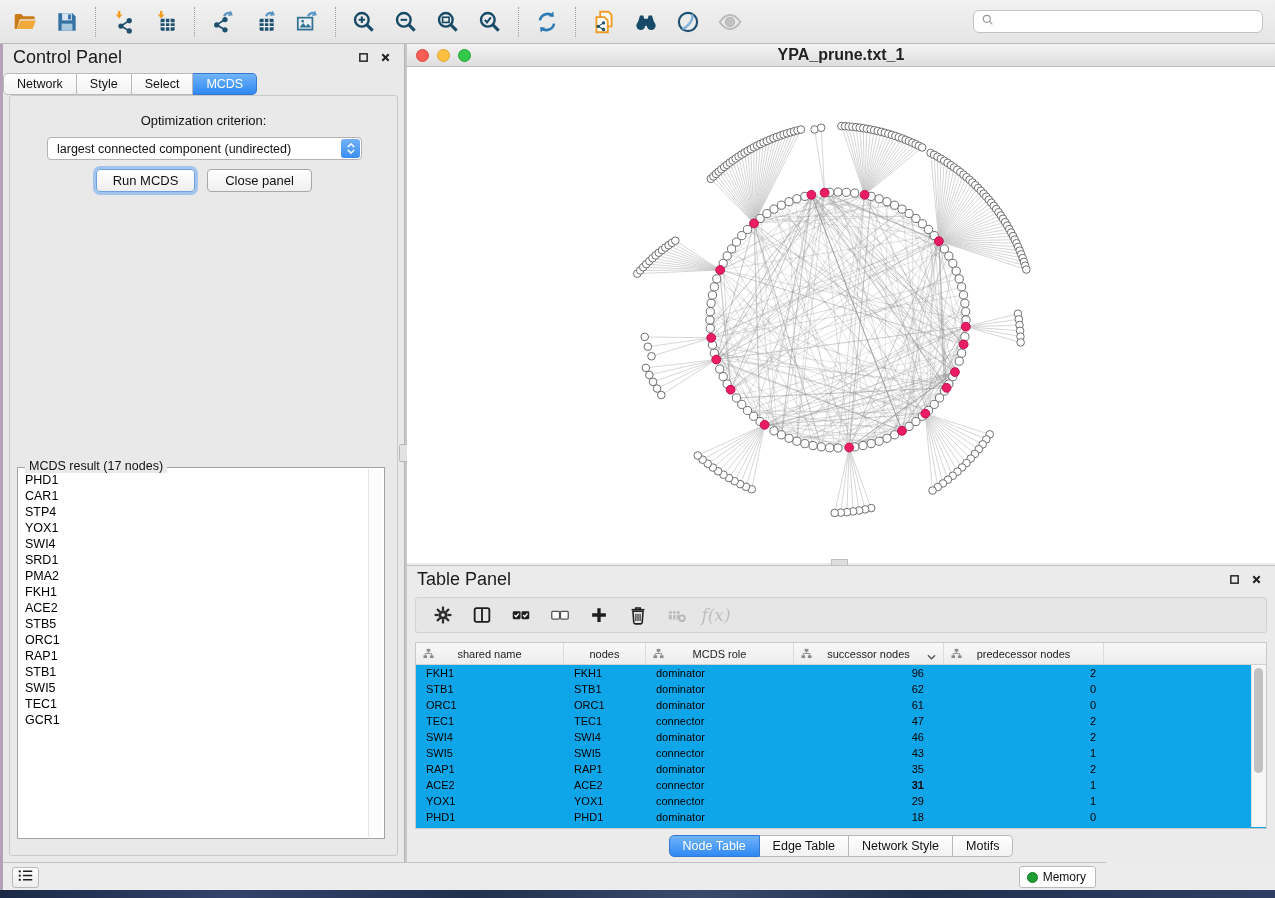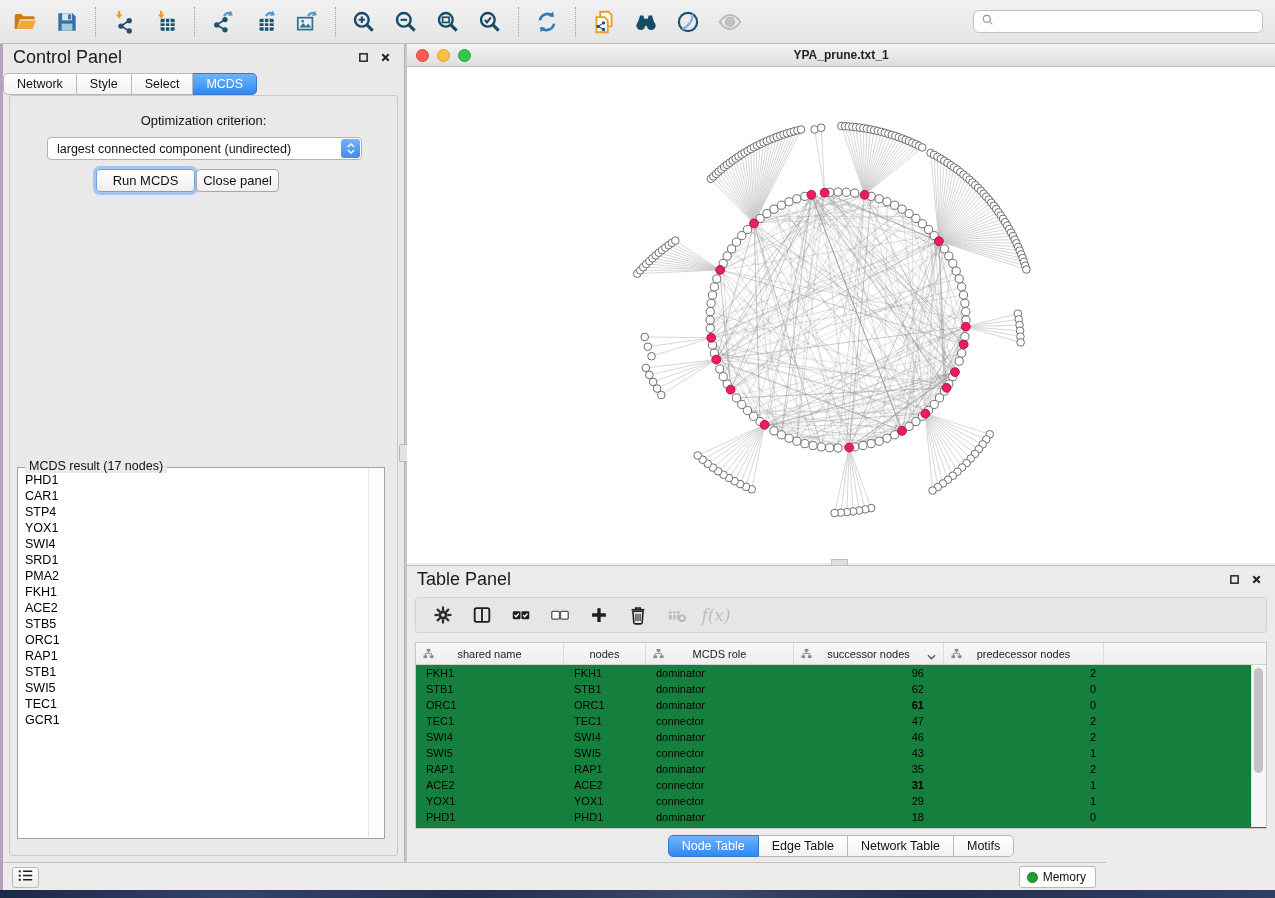--- a/index.html
+++ b/index.html
@@ -42,56 +42,56 @@
   #opt-select{position:absolute;top:41px;left:37px;width:315px;height:23px;box-sizing:border-box;
     background:#fff;border:1px solid #b3b3b3;border-radius:4px;display:flex;align-items:center}
   #opt-select .sel-text{flex:1;font-size:12.5px;padding-left:9px;white-space:nowrap;overflow:hidden;color:#111}
   #opt-select .stepper{width:19px;height:19px;background:linear-gradient(#74b2f8,#3a8ef4);border-radius:3px;
     margin-right:1px;display:flex;flex-direction:column;align-items:center;justify-content:center;gap:1px}
   .stepper svg{display:block}
   .mac-btn{position:absolute;height:23px;box-sizing:border-box;background:linear-gradient(#ffffff,#efefef);
     border:1px solid #a8a8a8;border-radius:4px;font-size:13px;color:#111;
     display:flex;align-items:center;justify-content:center}
   #run-btn{top:73px;left:86px;width:99px;border-color:#6ba1dd;box-shadow:0 0 0 3px rgba(77,150,245,.45)}
-  #close-btn{top:73px;left:186px;width:83px}
+  #close-btn{top:73px;left:197px;width:105px}
   #mcds-group{position:absolute;left:7px;right:12px;top:371px;bottom:16px;background:#fff;border:1px solid #a2a2a2}
   #mcds-legend{position:absolute;top:-9px;left:7px;background:#e9e9e9;padding:0 4px;font-size:12.5px;color:#111}
   #mcds-list{position:absolute;top:4px;left:1px;right:16px;bottom:2px;overflow:hidden;font-size:12.5px;color:#000}
   .mcds-item{height:16px;line-height:16px;padding-left:6px}
   #mcds-scroll{position:absolute;top:1px;bottom:1px;right:1px;width:14px;background:#fcfcfc;border-left:1px solid #e4e4e4}
 
   
   #v-split{position:absolute;left:405px;top:44px;width:2px;height:818px;background:#c7c7c7}
   #v-split-handle{position:absolute;left:399px;top:444px;width:11px;height:16px;background:#e3e3e3;
     border:1px solid #b8b8b8;border-radius:2px}
   #h-split-handle{position:absolute;left:831px;top:559px;width:15px;height:8px;background:#dedede;border:1px solid #bfbfbf}
 
   
   #network-frame{position:absolute;left:407px;top:44px;width:868px;height:519px;background:#fff}
   #network-titlebar{position:relative;height:23px;box-sizing:border-box;
     background:linear-gradient(#f3f3f3,#dedede);border-bottom:1px solid #bfbfbf;
-    display:flex;align-items:center;justify-content:center;font-size:12px;font-weight:bold;color:#222}
+    display:flex;align-items:center;justify-content:center;font-size:16px;font-weight:bold;color:#222}
   .lights{position:absolute;left:9px;top:5px;display:flex;gap:8px}
   .light{width:13px;height:13px;border-radius:50%;box-sizing:border-box}
   .light.red{background:#f95e56;border:1px solid #df443d}
   .light.yellow{background:#fdbf40;border:1px solid #e0a32e}
   .light.green{background:#34c84a;border:1px solid #27a338}
   #network-canvas{position:absolute;left:0;top:24px;width:868px;height:495px}
 
   
   #table-panel{position:absolute;left:407px;top:565px;width:868px;height:297px;box-sizing:border-box;
     background:#ebebeb;border-top:1px solid #c2c2c2}
   #tp-toolbar{position:absolute;left:8px;right:8px;top:31px;height:36px;box-sizing:border-box;
     background:#e6e6e6;border:1px solid #d2d2d2;border-radius:3px;display:flex;align-items:center;
     padding-left:12px;gap:9px}
   .tp-btn{width:30px;height:30px;display:flex;align-items:center;justify-content:center}
   .tp-btn.disabled{opacity:.55;filter:grayscale(1)}
   .fx{font-family:"DejaVu Serif",serif;font-style:italic;font-size:17px;color:#9b9b9b}
   #node-table{position:absolute;left:8px;right:8px;top:76px;height:187px;box-sizing:border-box;
-    background:#15803d;border:1px solid #c9c9c9}
+    background:#0ea5e9;border:1px solid #c9c9c9}
   #nt-header{display:flex;height:21px;background:linear-gradient(#f8f8f8,#eeeeee);border-bottom:1px solid #d0d0d0}
   .nt-hcell{position:relative;display:flex;align-items:center;justify-content:center;
     font-size:11px;color:#222;border-right:1px solid #dcdcdc;box-sizing:border-box;height:21px}
   .nt-hcell .attr-ic{position:absolute;left:7px;top:5px}
   .nt-hcell .sort{position:absolute;right:7px;top:7px}
   .nt-hcell.filler{border-right:none;flex:1}
   .nt-row{display:flex;height:16px;align-items:center;font-size:11px;color:#000}
   .nt-cell{box-sizing:border-box;padding-left:10px;white-space:nowrap;overflow:hidden}
   .nt-cell.num{text-align:right;padding-left:0}
   #nt-scroll{position:absolute;top:22px;right:0;bottom:1px;width:14px;background:#f6f6f6;border-left:1px solid #e0e0e0}
@@ -1138,21 +1138,21 @@
             <div class="nt-cell" style="width: 148px;">STB1</div>
             <div class="nt-cell" style="width: 82px;">STB1</div>
             <div class="nt-cell" style="width: 148px;">dominator</div>
             <div class="nt-cell num" style="width: 150px; padding-right: 20px;">62</div>
             <div class="nt-cell num" style="width: 160px; padding-right: 8px;">0</div>
           </div>
           <div class="nt-row">
             <div class="nt-cell" style="width: 148px;">ORC1</div>
             <div class="nt-cell" style="width: 82px;">ORC1</div>
             <div class="nt-cell" style="width: 148px;">dominator</div>
-            <div class="nt-cell num" style="width: 150px; padding-right: 20px; font-weight: bold;">61</div>
+            <div class="nt-cell num" style="width: 150px; padding-right: 20px;">61</div>
             <div class="nt-cell num" style="width: 160px; padding-right: 8px;">0</div>
           </div>
           <div class="nt-row">
             <div class="nt-cell" style="width: 148px;">TEC1</div>
             <div class="nt-cell" style="width: 82px;">TEC1</div>
             <div class="nt-cell" style="width: 148px;">connector</div>
             <div class="nt-cell num" style="width: 150px; padding-right: 20px;">47</div>
             <div class="nt-cell num" style="width: 160px; padding-right: 8px;">2</div>
           </div>
           <div class="nt-row">
@@ -1198,21 +1198,21 @@
             <div class="nt-cell num" style="width: 160px; padding-right: 8px;">0</div>
           </div>
         </div>
       <div id="nt-scroll">
           <div id="nt-thumb"></div>
         </div>
     </div>
     <div id="tp-tabs">
         <span class="seg-tab selected">Node Table</span>
         <span class="seg-tab">Edge Table</span>
-        <span class="seg-tab">Network Table</span>
+        <span class="seg-tab">Network Style</span>
         <span class="seg-tab">Motifs</span>
       </div>
   </div>
 
   <div id="status-bar">
     <div id="list-btn">
       <span>
         <svg viewBox="0 0 24 24" width="17" height="17">
             <g stroke="#1e1e1e" stroke-width="2.4">
               <path d="M8.5 6h13M8.5 12h13M8.5 18h13"></path>

